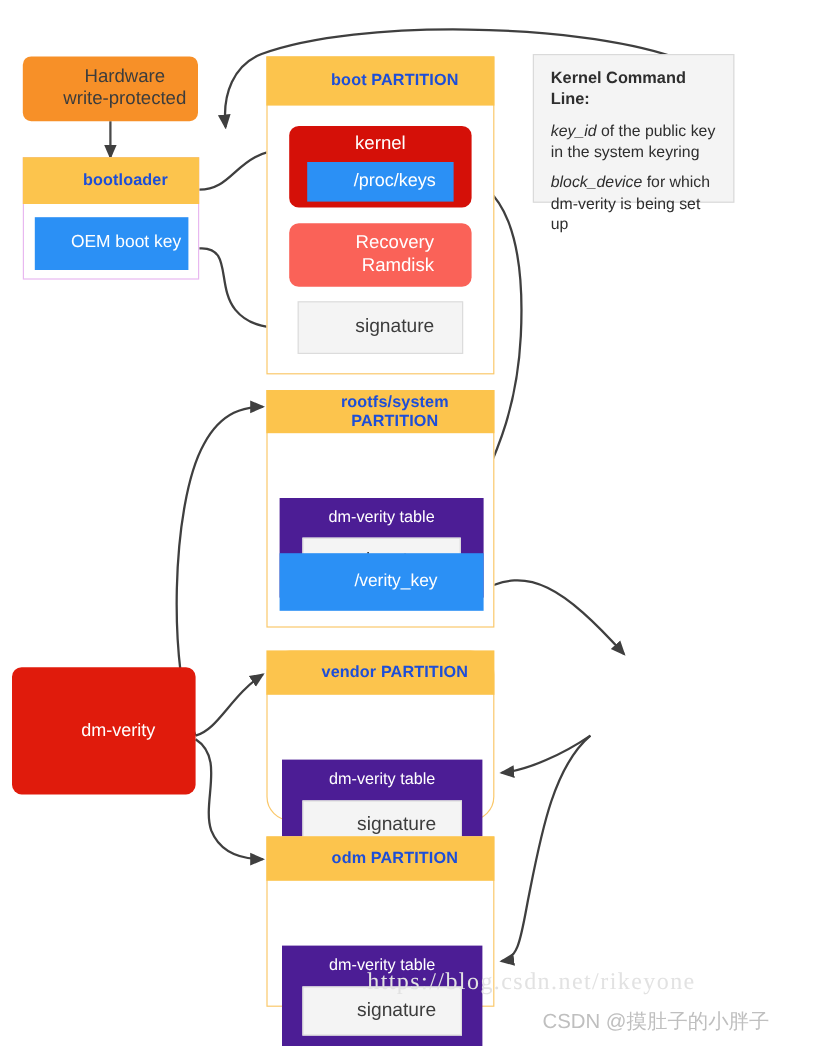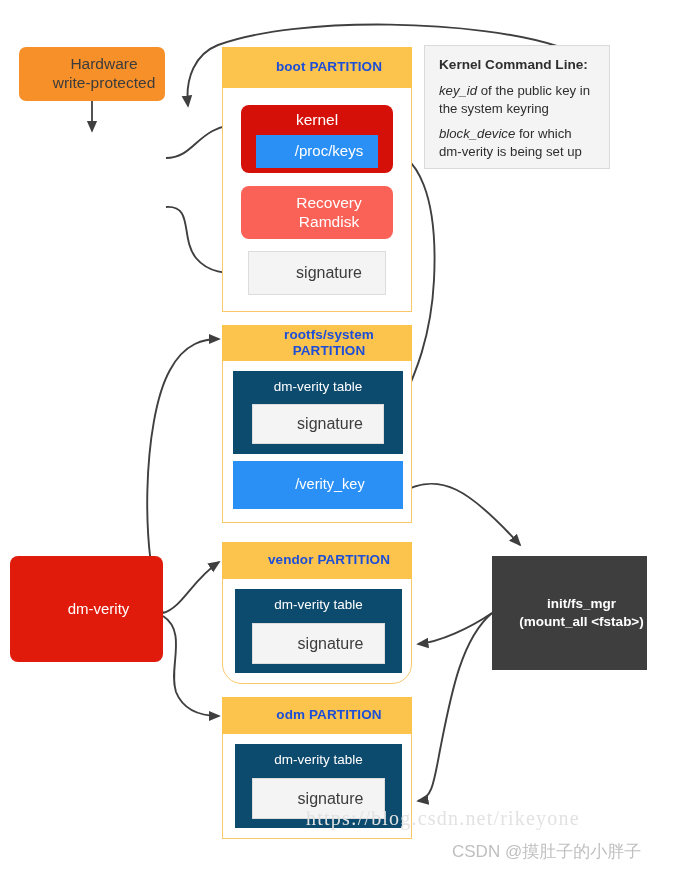--- a/index.html
+++ b/index.html
@@ -85,34 +85,36 @@
     color: #ffffff;
     font-size: 15px;
   }
 
   
   .recovery-box {
     background: #FA6258;
     border-radius: 8px;
     color: #ffffff;
     font-size: 15.5px;
+    text-align: right;
   }
 
   
   .sig-box {
     background: #F4F4F4;
     border: 1.1px solid #DCDCDC;
     color: #3c3c3c;
     font-size: 16px;
   }
 
   
   .dmv-table {
-    background: #0c4a6e;
-    color: #ffffff;
+    background: #4c1d95;
+    color: #ffffff;
+    margin-top: 44px;
   }
   .dmv-title {
     font-size: 13.5px;
     text-align: center;
   }
   .verity-key {
     background: #2B90F5;
     color: #ffffff;
     font-size: 14.5px;
   }
@@ -205,20 +207,28 @@
     <path d="M 492 613 C 460 640, 450 700, 440 750 C 434 782, 432 799, 418 801" fill="none" stroke="#3f3f3f" stroke-width="1.9" marker-end="url(#ah)"></path>
   </svg>
 
   <div class="abs hw-box ctr" style="left:19px; top:47px; width:146px; height:54px;">
     <div>
       <div>Hardware</div>
       <div>write-protected</div>
     </div>
   </div>
 
+  <div class="abs bootloader-wrap" style="left:19px; top:131px; width:147px; height:102px;">
+    <div class="abs part-hdr bootloader-hdr ctr" style="left:-1px; top:-1px; width:147px; height:39px;">
+      <span>bootloader</span>
+    </div>
+    <div class="abs oem-key ctr" style="left:9px; top:49px; width:128px; height:44px;">
+      <span>OEM boot key</span>
+    </div>
+  </div>
 
   <div class="abs part-wrap" style="left:222px; top:47px; width:190px; height:265px;">
     <div class="abs part-hdr ctr" style="left:-1px; top:-1px; width:190px; height:41px;">
       <span>boot PARTITION</span>
     </div>
 
     <div class="abs kernel-box" style="left:18px; top:57px; width:152px; height:68px; padding-top:6px;">
       <div class="kernel-title">kernel</div>
       <div class="abs proc-keys ctr" style="left:15px; top:30px; width:122px; height:33px;">
         <span>/proc/keys</span>
@@ -275,28 +285,22 @@
       <div class="abs sig-box ctr" style="left:17px; top:34px; width:133px; height:41px;">
         <span>signature</span>
       </div>
     </div>
   </div>
 
   <div class="abs dmverity-main ctr" style="left:10px; top:556px; width:153px; height:106px;">
     <span>dm-verity</span>
   </div>
 
-  <div class="abs initfs ctr" style="left:492px; top:556px; width:155px; height:114px;">
-    <div>
-      <div>init/fs_mgr</div>
-      <div>(mount_all &lt;fstab&gt;)</div>
-    </div>
-  </div>
-
-  <div class="abs kcl-note" style="left:424px; top:45px; width:186px; height:124px;">
+
+  <div class="abs kcl-note" style="left:444px; top:45px; width:168px; height:124px;">
     <div class="kcl-title">Kernel Command Line:</div>
     <div class="kcl-p"><i>key_id</i><span> of the public key in the system keyring</span></div>
     <div class="kcl-p"><i>block_device</i><span> for which dm-verity is being set up</span></div>
   </div>
 
   <div class="abs wm-url" style="left:306px; top:807px;">https://blog.csdn.net/rikeyone</div>
   <div class="abs wm-csdn" style="left:452px; top:840px;">CSDN @摸肚子的小胖子</div>
 
 </div>
 

